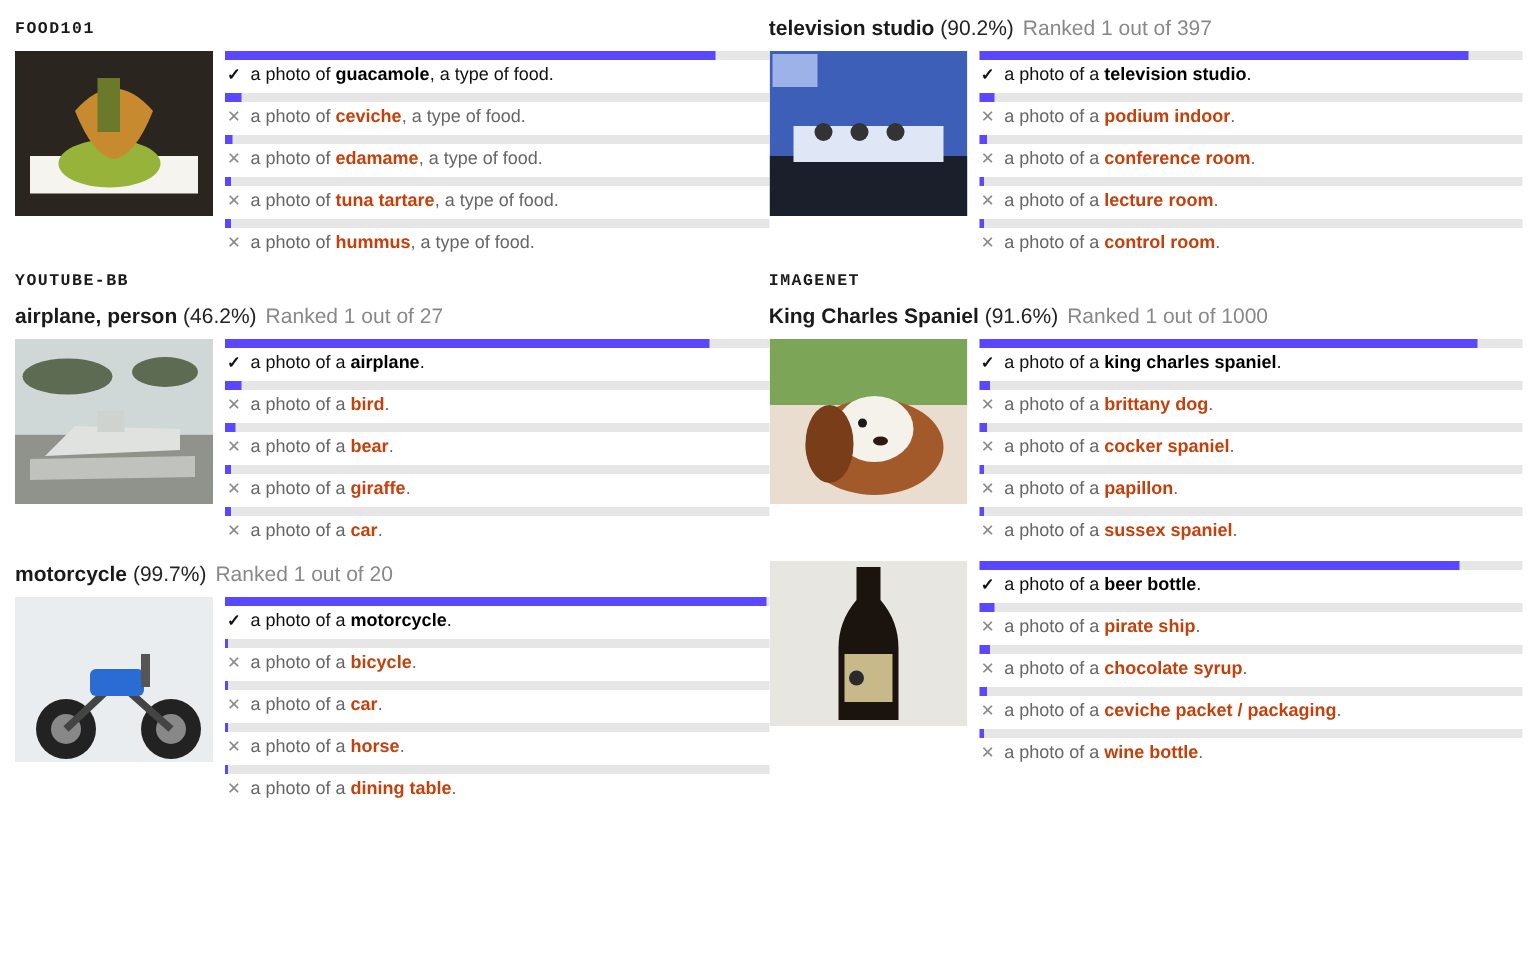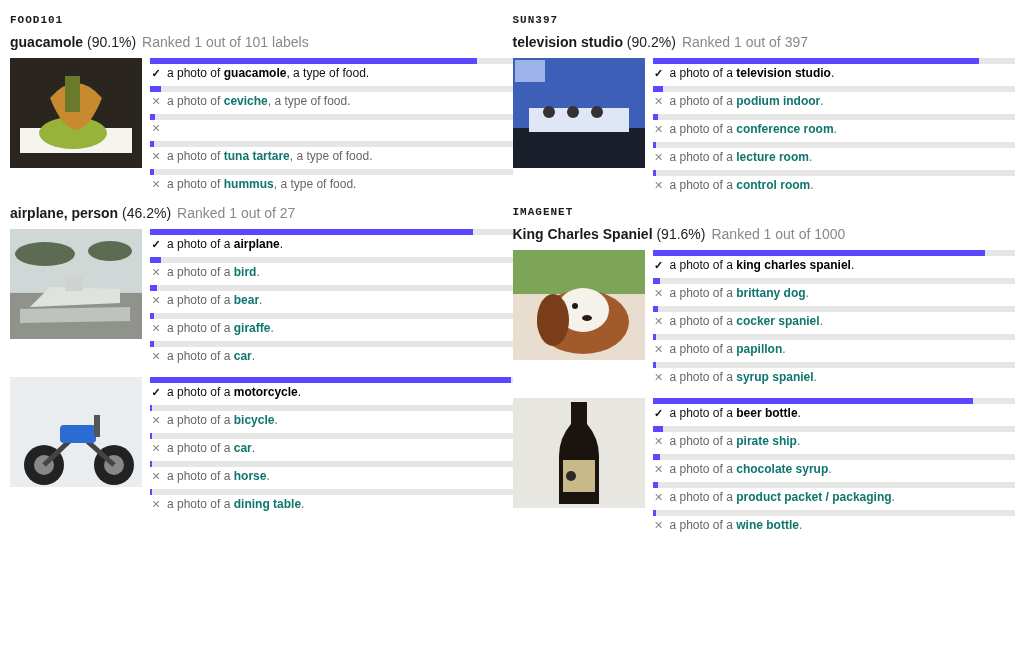--- a/index.html
+++ b/index.html
@@ -73,31 +73,30 @@
   }
   .pred-line.correct { color: #111; font-weight: 500; }
   .pred-line .icon {
     width: 12px;
     text-align: center;
     font-size: 11px;
     color: #888;
   }
   .pred-line.correct .icon { color: #111; font-weight: bold; }
   .pred-text { white-space: nowrap; overflow: hidden; text-overflow: ellipsis; }
-  .pred-text b { color: #0f766e; font-weight: 600; }
+  .pred-text b { color: #c2410c; font-weight: 600; }
   .pred-line.correct .pred-text b { color: #000; }
 </style>
 </head>
 <body>
 
 <div class="grid" id="root">
     <div class="col">
       <div class="dataset-label">FOOD101</div>
       <div class="example">
-        <div class="example-header"><span class="label">guacamole</span> <span class="score">(90.1%)</span><span class="rank">Ranked 1 out of 101 labels</span></div>
         <div class="example-body">
           <div class="thumb">
             <svg viewBox="0 0 132 110" width="132" height="110" xmlns="http://www.w3.org/2000/svg">
         <rect width="132" height="110" fill="#2a261f"></rect>
         <path d="M10 95 L122 95 L122 70 L10 70 Z" fill="#f5f4ef"></path>
         <ellipse cx="63" cy="75" rx="34" ry="16" fill="#98b33a"></ellipse>
         <path d="M40 40 Q66 10 92 40 Q80 70 66 72 Q52 70 40 40 Z" fill="#c88a2e"></path>
         <path d="M55 18 L70 18 L70 54 L55 54 Z" fill="#6b7a2a"></path>
             </svg>
           </div>
@@ -119,20 +118,21 @@
                 <span class="icon">✕</span>
                 <span class="pred-text"><span>a photo of </span><b>ceviche</b><span>, a type of food.</span></span>
               </div>
             </div>
             <div class="pred-row">
               <div class="bar-track">
                 <div class="bar-fill" style="width: 1.5%;"></div>
               </div>
               <div class="pred-line">
                 <span class="icon">✕</span>
+                <span class="pred-text"><span>a photo of </span><b>edamame</b><span>, a type of food.</span></span>
               </div>
             </div>
             <div class="pred-row">
               <div class="bar-track">
                 <div class="bar-fill" style="width: 1%;"></div>
               </div>
               <div class="pred-line">
                 <span class="icon">✕</span>
                 <span class="pred-text"><span>a photo of </span><b>tuna tartare</b><span>, a type of food.</span></span>
               </div>
@@ -142,20 +142,21 @@
                 <div class="bar-fill" style="width: 1%;"></div>
               </div>
               <div class="pred-line">
                 <span class="icon">✕</span>
                 <span class="pred-text"><span>a photo of </span><b>hummus</b><span>, a type of food.</span></span>
               </div>
             </div>
           </div>
         </div>
       </div>
+      <div class="dataset-label">YOUTUBE-BB</div>
       <div class="example">
         <div class="example-header"><span class="label">airplane, person</span> <span class="score">(46.2%)</span><span class="rank">Ranked 1 out of 27</span></div>
         <div class="example-body">
           <div class="thumb">
             <svg viewBox="0 0 132 110" width="132" height="110" xmlns="http://www.w3.org/2000/svg">
         <rect width="132" height="63.8" fill="#cfd8d6"></rect>
         <rect y="63.8" width="132" height="46.199999999999996" fill="#8f938b"></rect>
         <ellipse cx="35" cy="25" rx="30" ry="12" fill="#5d6b52"></ellipse>
         <ellipse cx="100" cy="22" rx="22" ry="10" fill="#5d6b52"></ellipse>
         <path d="M10 80 L120 78 L120 92 L10 94 Z" fill="#bfc2bd"></path>
@@ -206,20 +207,21 @@
               </div>
               <div class="pred-line">
                 <span class="icon">✕</span>
                 <span class="pred-text"><span>a photo of a </span><b>car</b><span>.</span></span>
               </div>
             </div>
           </div>
         </div>
       </div>
       <div class="example">
+        <div class="example-header"><span class="label">motorcycle</span> <span class="score">(99.7%)</span><span class="rank">Ranked 1 out of 20</span></div>
         <div class="example-body">
           <div class="thumb">
             <svg viewBox="0 0 132 110" width="132" height="110" xmlns="http://www.w3.org/2000/svg">
         <rect width="132" height="110" fill="#e9edef"></rect>
         <circle cx="34" cy="88" r="20" fill="#222"></circle>
         <circle cx="34" cy="88" r="10" fill="#888"></circle>
         <circle cx="104" cy="88" r="20" fill="#222"></circle>
         <circle cx="104" cy="88" r="10" fill="#888"></circle>
         <path d="M34 88 L68 56 L104 88" stroke="#444" stroke-width="5" fill="none"></path>
         <rect x="50" y="48" width="36" height="18" rx="4" fill="#2a6bd4"></rect>
@@ -270,21 +272,20 @@
               <div class="pred-line">
                 <span class="icon">✕</span>
                 <span class="pred-text"><span>a photo of a </span><b>dining table</b><span>.</span></span>
               </div>
             </div>
           </div>
         </div>
       </div>
     </div>
     <div class="col">
-      <div class="dataset-label">SUN397</div>
       <div class="example">
         <div class="example-header"><span class="label">television studio</span> <span class="score">(90.2%)</span><span class="rank">Ranked 1 out of 397</span></div>
         <div class="example-body">
           <div class="thumb">
             <svg viewBox="0 0 132 110" width="132" height="110" xmlns="http://www.w3.org/2000/svg">
         <rect width="132" height="110" fill="#3d5fb8"></rect>
         <rect x="0" y="70" width="132" height="40" fill="#1a1f2b"></rect>
         <rect x="16" y="50" width="100" height="24" fill="#dfe6f5"></rect>
         <circle cx="36" cy="54" r="6" fill="#333"></circle>
         <circle cx="60" cy="54" r="6" fill="#333"></circle>
@@ -392,21 +393,21 @@
                 <span class="icon">✕</span>
                 <span class="pred-text"><span>a photo of a </span><b>papillon</b><span>.</span></span>
               </div>
             </div>
             <div class="pred-row">
               <div class="bar-track">
                 <div class="bar-fill" style="width: 1%;"></div>
               </div>
               <div class="pred-line">
                 <span class="icon">✕</span>
-                <span class="pred-text"><span>a photo of a </span><b>syrup spaniel</b><span>.</span></span>
+                <span class="pred-text"><span>a photo of a </span><b>sussex spaniel</b><span>.</span></span>
               </div>
             </div>
           </div>
         </div>
       </div>
       <div class="example">
         <div class="example-body">
           <div class="thumb">
             <svg viewBox="0 0 132 110" width="132" height="110" xmlns="http://www.w3.org/2000/svg">
         <rect width="132" height="110" fill="#e8e6e1"></rect>
@@ -442,21 +443,21 @@
                 <span class="icon">✕</span>
                 <span class="pred-text"><span>a photo of a </span><b>chocolate syrup</b><span>.</span></span>
               </div>
             </div>
             <div class="pred-row">
               <div class="bar-track">
                 <div class="bar-fill" style="width: 1.5%;"></div>
               </div>
               <div class="pred-line">
                 <span class="icon">✕</span>
-                <span class="pred-text"><span>a photo of a </span><b>product packet / packaging</b><span>.</span></span>
+                <span class="pred-text"><span>a photo of a </span><b>ceviche packet / packaging</b><span>.</span></span>
               </div>
             </div>
             <div class="pred-row">
               <div class="bar-track">
                 <div class="bar-fill" style="width: 1%;"></div>
               </div>
               <div class="pred-line">
                 <span class="icon">✕</span>
                 <span class="pred-text"><span>a photo of a </span><b>wine bottle</b><span>.</span></span>
               </div>

